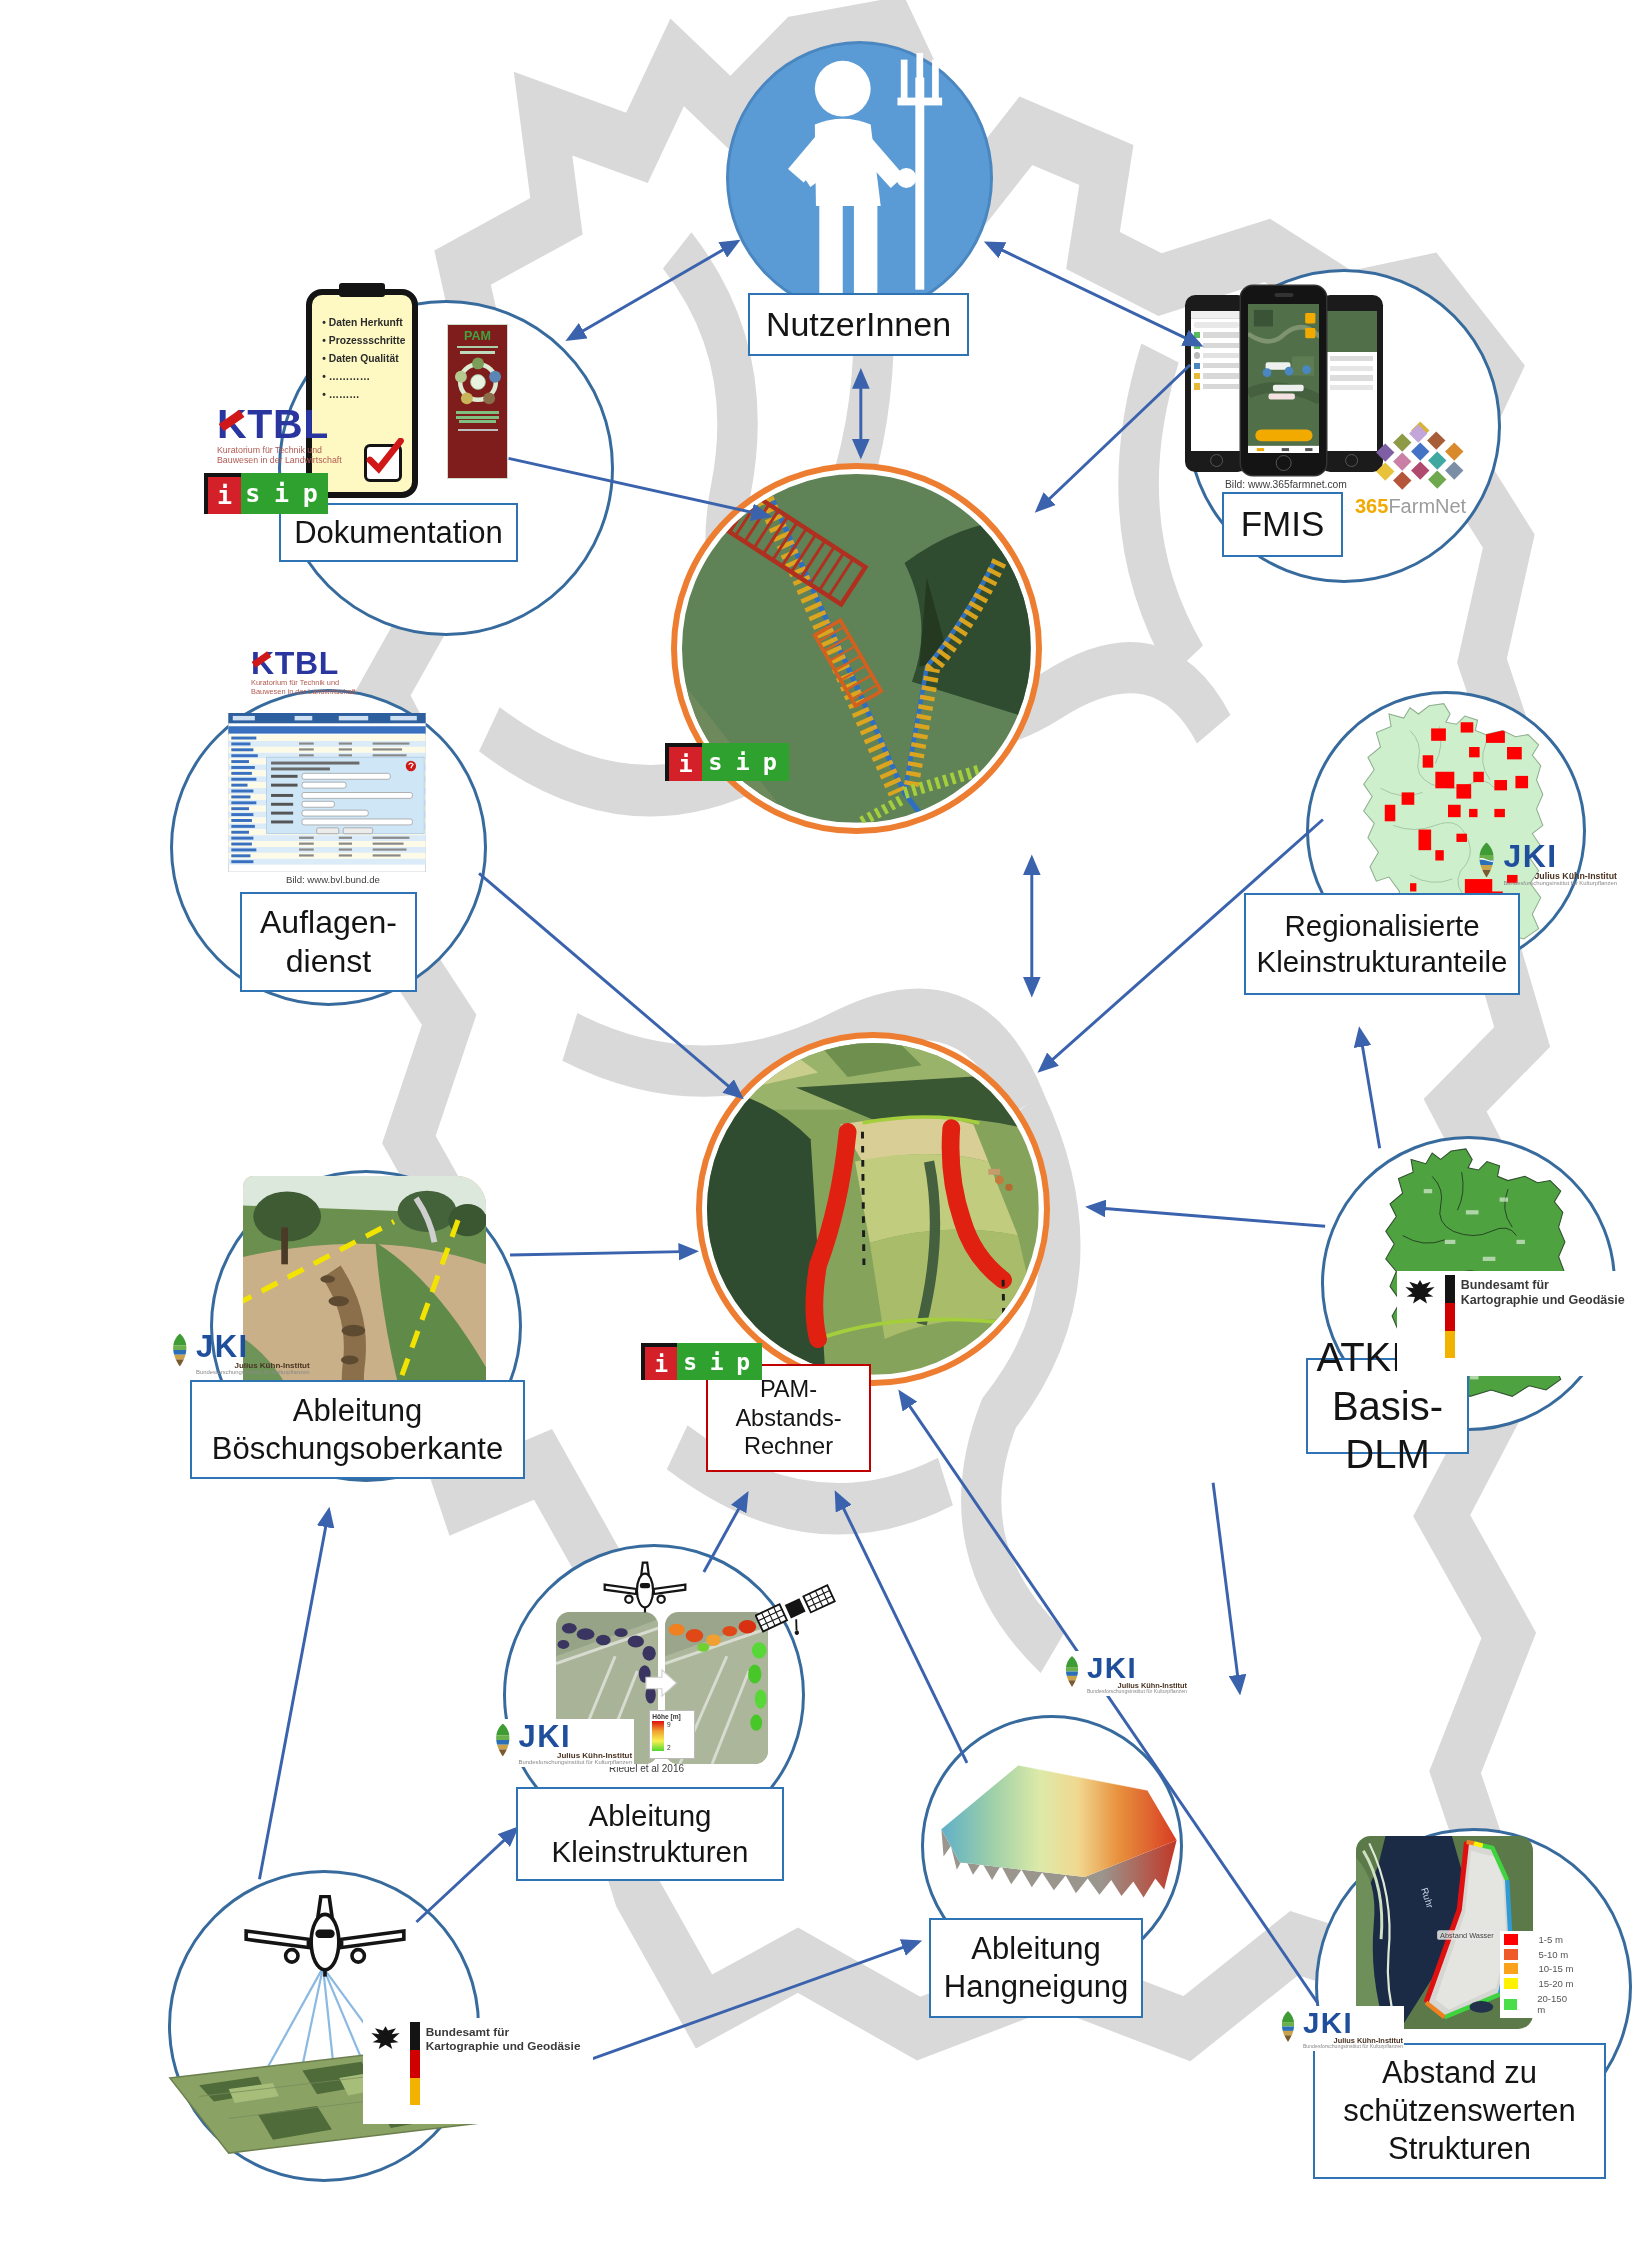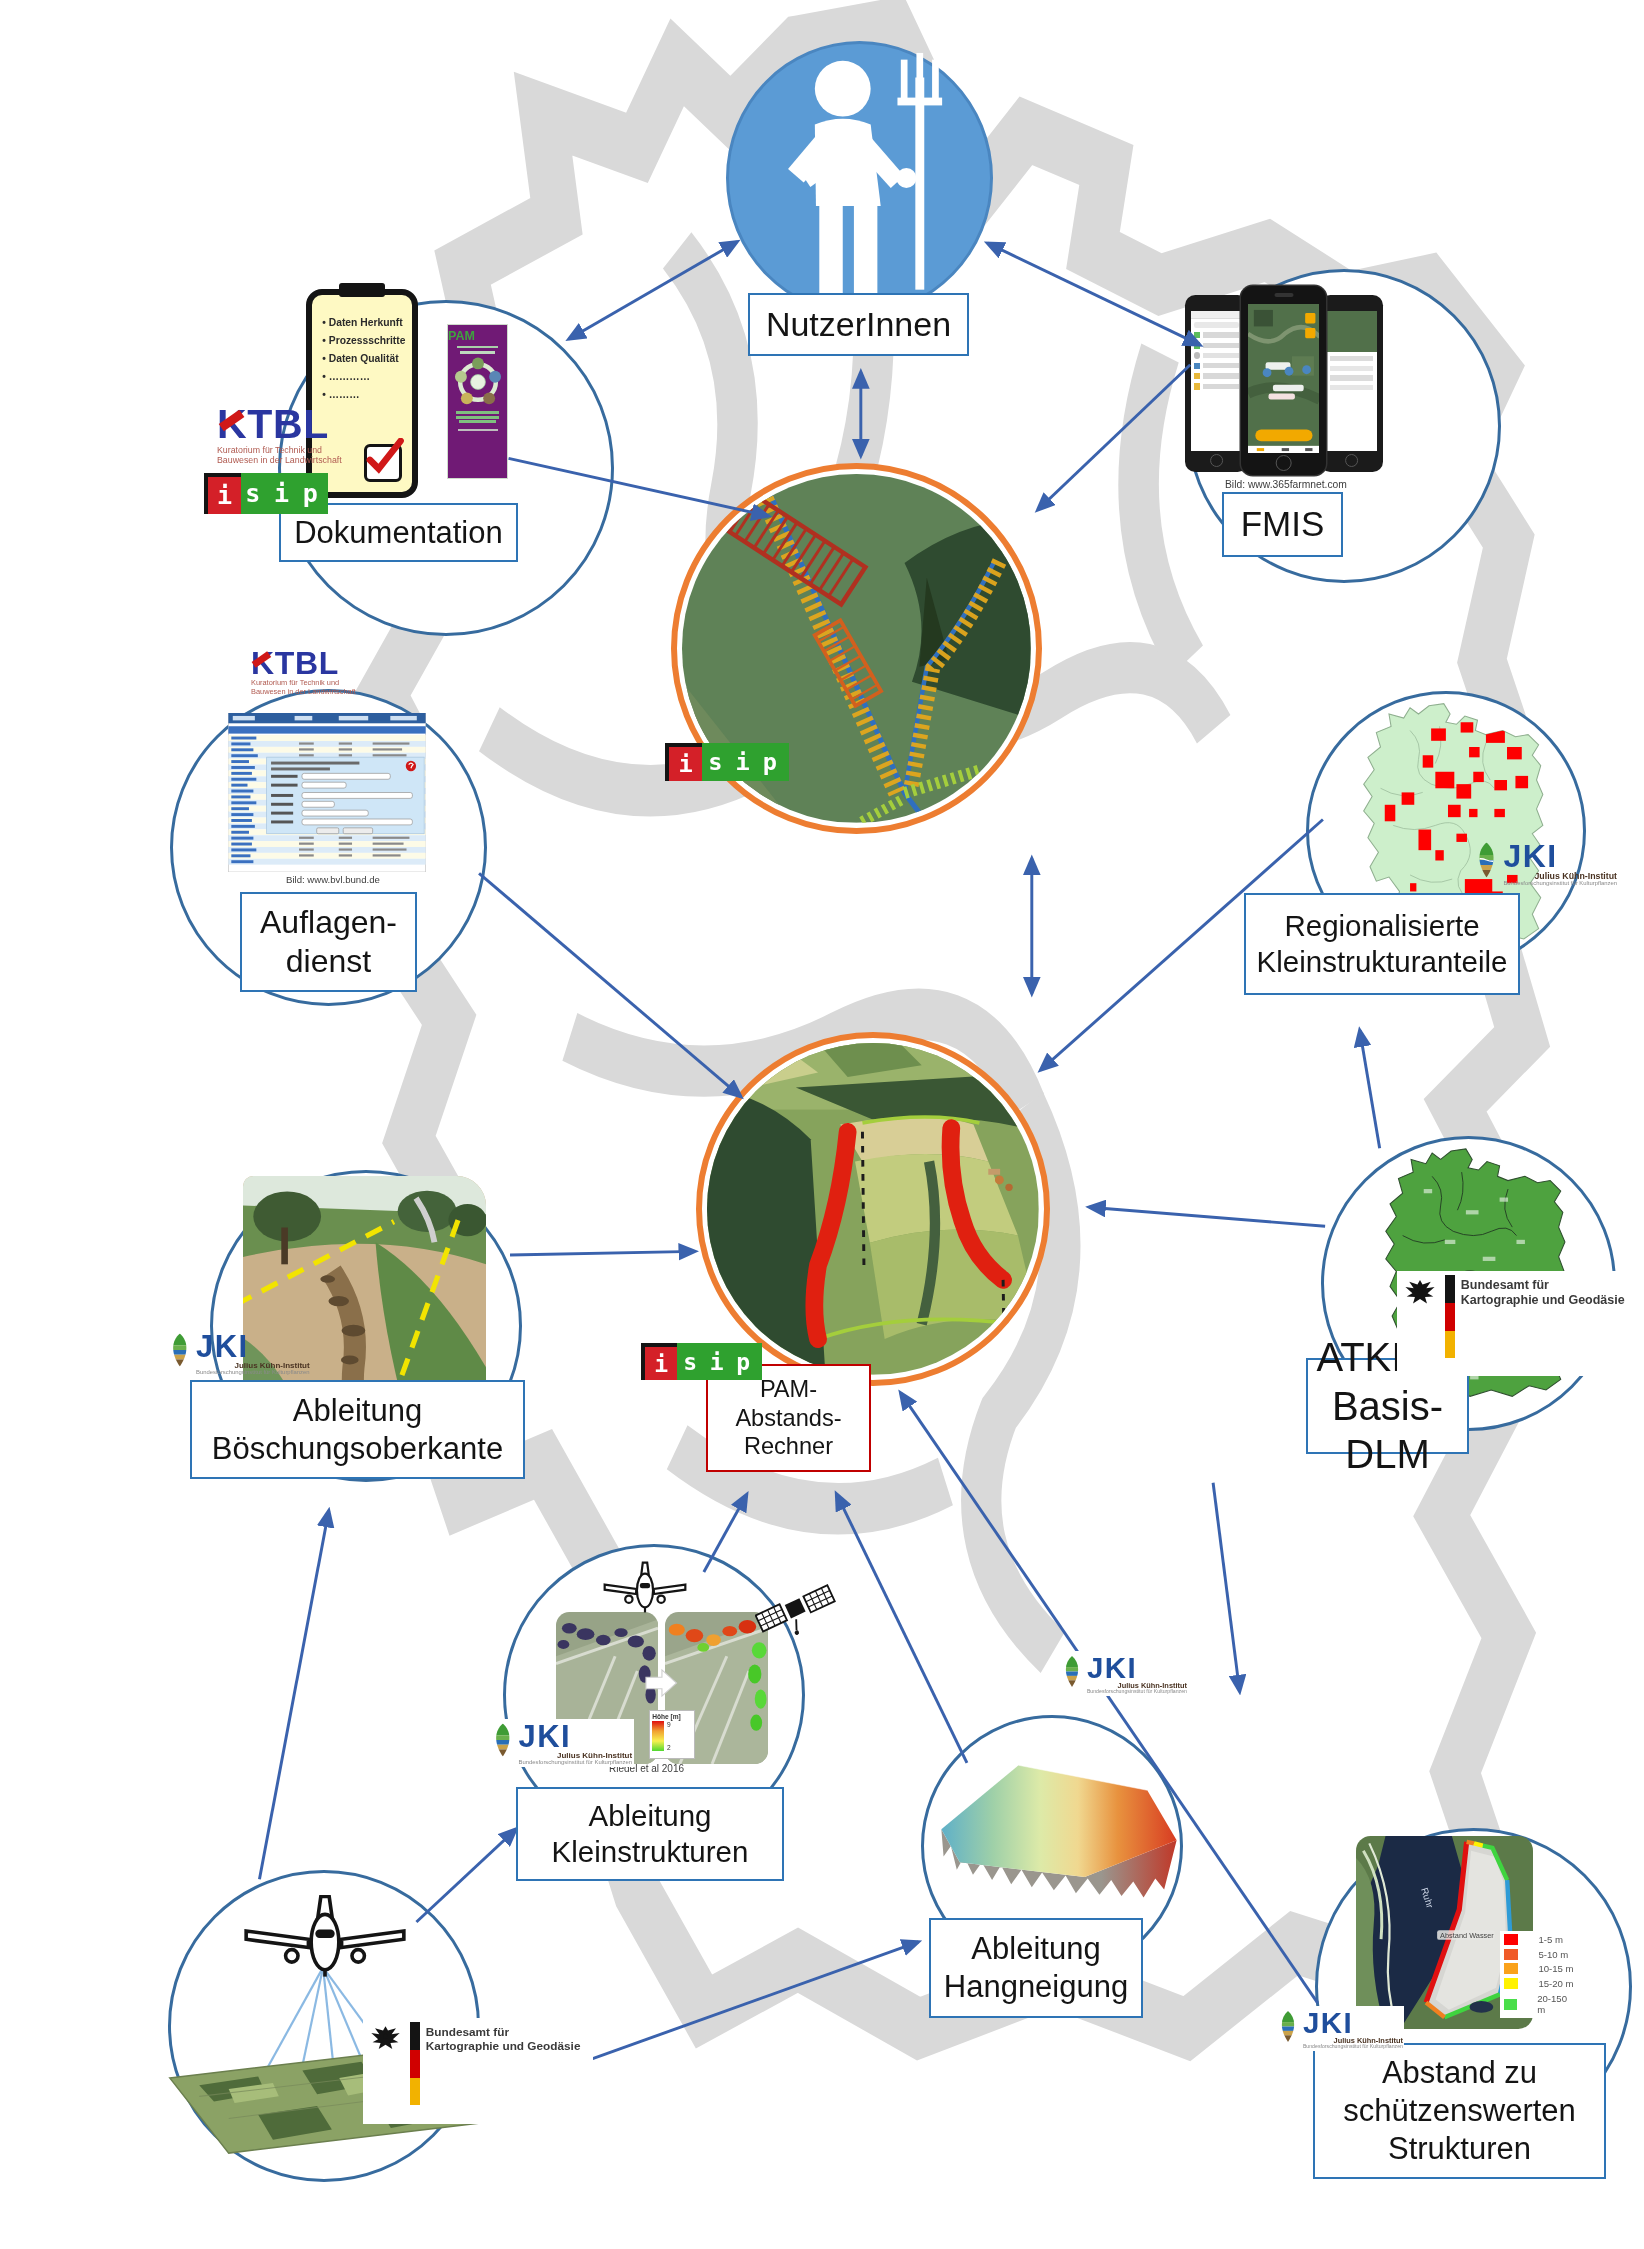--- a/index.html
+++ b/index.html
@@ -114,21 +114,21 @@
         <rect x="134" y="48" width="40" height="7"></rect>
         <circle cx="142" cy="120" r="9"></circle>
       </g>
     </svg>
   </div>
   <div class="lbl" style="left:748px;top:293px;width:221px;height:63px;font-size:34px;">
     <span>NutzerInnen</span>
   </div>
 
   <div class="circ" style="left:278px;top:300px;width:336px;height:336px;"></div>
-  <div class="abs" style="left:447px;top:324px;width:59px;height:153px;background:#701a75;border:0.7px solid #cfdccc;z-index:2;text-align:left;">
+  <div class="abs" style="left:447px;top:324px;width:59px;height:153px;background:#7f1d1d;border:0.7px solid #cfdccc;z-index:2;text-align:center;">
     <div style="color:#3FA33F;font-weight:bold;font-size:12.5px;margin-top:4.4px;">PAM</div>
     <div style="margin:2.2px auto;width:41px;height:2.9px;background:#A9CFА9;background:#A9CFA9;"></div>
     <div style="margin:1.5px auto;width:35px;height:2.9px;background:#BFD9BF;"></div>
     <svg width="52" height="52" viewBox="0 0 70 70" style="margin:2.9px auto;display:block;">
       <circle cx="35" cy="35" r="24" fill="none" stroke="#DCEBD2" stroke-width="6"></circle>
       <circle cx="35" cy="35" r="10" fill="#E8F2E0" stroke="#9CC89C"></circle>
       <circle cx="35" cy="10" r="8" fill="#7A9E5A"></circle>
       <circle cx="12" cy="28" r="8" fill="#B5C98E"></circle>
       <circle cx="58" cy="28" r="8" fill="#5A86B5"></circle>
       <circle cx="20" cy="57" r="8" fill="#C9B45A"></circle>
@@ -238,20 +238,41 @@
           <rect x="78" y="193" width="10" height="4" fill="#555"></rect>
         </svg>
       </div>
       <div style="position:absolute;left:50%;top:7.4px;transform:translateX(-50%);width:19px;height:3.7px;background:#333;border-radius:2.2px;"></div>
       <div style="position:absolute;left:50%;bottom:3.7px;transform:translateX(-50%);width:14.7px;height:14.7px;border:1.5px solid #555;border-radius:50%;"></div>
     </div>
   </div>
   <div class="cap" style="left:1225px;top:479px;font-size:10.3px;">Bild: www.365farmnet.com</div>
   <div class="lbl" style="left:1222px;top:492px;width:121px;height:65px;font-size:35px;">
     <span>FMIS</span>
+  </div>
+  <div class="abs" style="left:1355px;top:424px;width:147px;height:103px;z-index:4;">
+    <div style="position:absolute;left:13.3px;top:0;width:111px;height:68px;">
+        <div class="diamond" style="left: 46px; top: 0px; width: 12.5px; height: 12.5px; background: rgb(217, 178, 58);"></div>
+        <div class="diamond" style="left: 62px; top: 10.3px; width: 12.5px; height: 12.5px; background: rgb(166, 93, 56);"></div>
+        <div class="diamond" style="left: 28px; top: 11.8px; width: 12.5px; height: 12.5px; background: rgb(142, 154, 70);"></div>
+        <div class="diamond" style="left: 46px; top: 20.6px; width: 12.5px; height: 12.5px; background: rgb(68, 114, 196);"></div>
+        <div class="diamond" style="left: 63px; top: 29.5px; width: 12.5px; height: 12.5px; background: rgb(63, 168, 160);"></div>
+        <div class="diamond" style="left: 80px; top: 20.6px; width: 12.5px; height: 12.5px; background: rgb(217, 138, 43);"></div>
+        <div class="diamond" style="left: 10.3px; top: 22px; width: 12.5px; height: 12.5px; background: rgb(126, 95, 164);"></div>
+        <div class="diamond" style="left: 28px; top: 31px; width: 12.5px; height: 12.5px; background: rgb(201, 127, 166);"></div>
+        <div class="diamond" style="left: 46px; top: 40px; width: 12.5px; height: 12.5px; background: rgb(176, 74, 110);"></div>
+        <div class="diamond" style="left: 63px; top: 49px; width: 12.5px; height: 12.5px; background: rgb(111, 168, 79);"></div>
+        <div class="diamond" style="left: 80px; top: 40px; width: 12.5px; height: 12.5px; background: rgb(124, 142, 166);"></div>
+        <div class="diamond" style="left: 28px; top: 50px; width: 12.5px; height: 12.5px; background: rgb(181, 85, 58);"></div>
+        <div class="diamond" style="left: 10.3px; top: 41px; width: 12.5px; height: 12.5px; background: rgb(232, 194, 58);"></div>
+        <div class="diamond" style="left: 44px; top: 2.9px; width: 12.5px; height: 12.5px; background: rgb(195, 166, 217);"></div>
+      </div>
+    <div style="position:absolute;left:0;top:71px;font-size:20px;white-space:nowrap;">
+      <span style="color:#F2A900;font-weight:bold;">365</span><span style="color:#9C9C9C;">FarmNet</span>
+    </div>
   </div>
 
   <div class="circ orange" style="left:671px;top:463px;width:371px;height:371px;">
     <div class="photo">
       <svg width="100%" height="100%" viewBox="0 0 470 470" preserveAspectRatio="none">
         <rect width="470" height="470" fill="#5F8257"></rect>
         <path d="M0,300 L130,470 L0,470 Z" fill="#8A9468"></path>
         <path d="M0,280 L150,470 L80,470 L0,330 Z" fill="#6E8A5C"></path>
         <path d="M300,120 Q340,200 310,280 L470,330 L470,60 Q380,60 300,120 Z" fill="#2F4B30"></path>
         <path d="M330,140 L360,250 L320,260 Z" fill="#24391F"></path>

